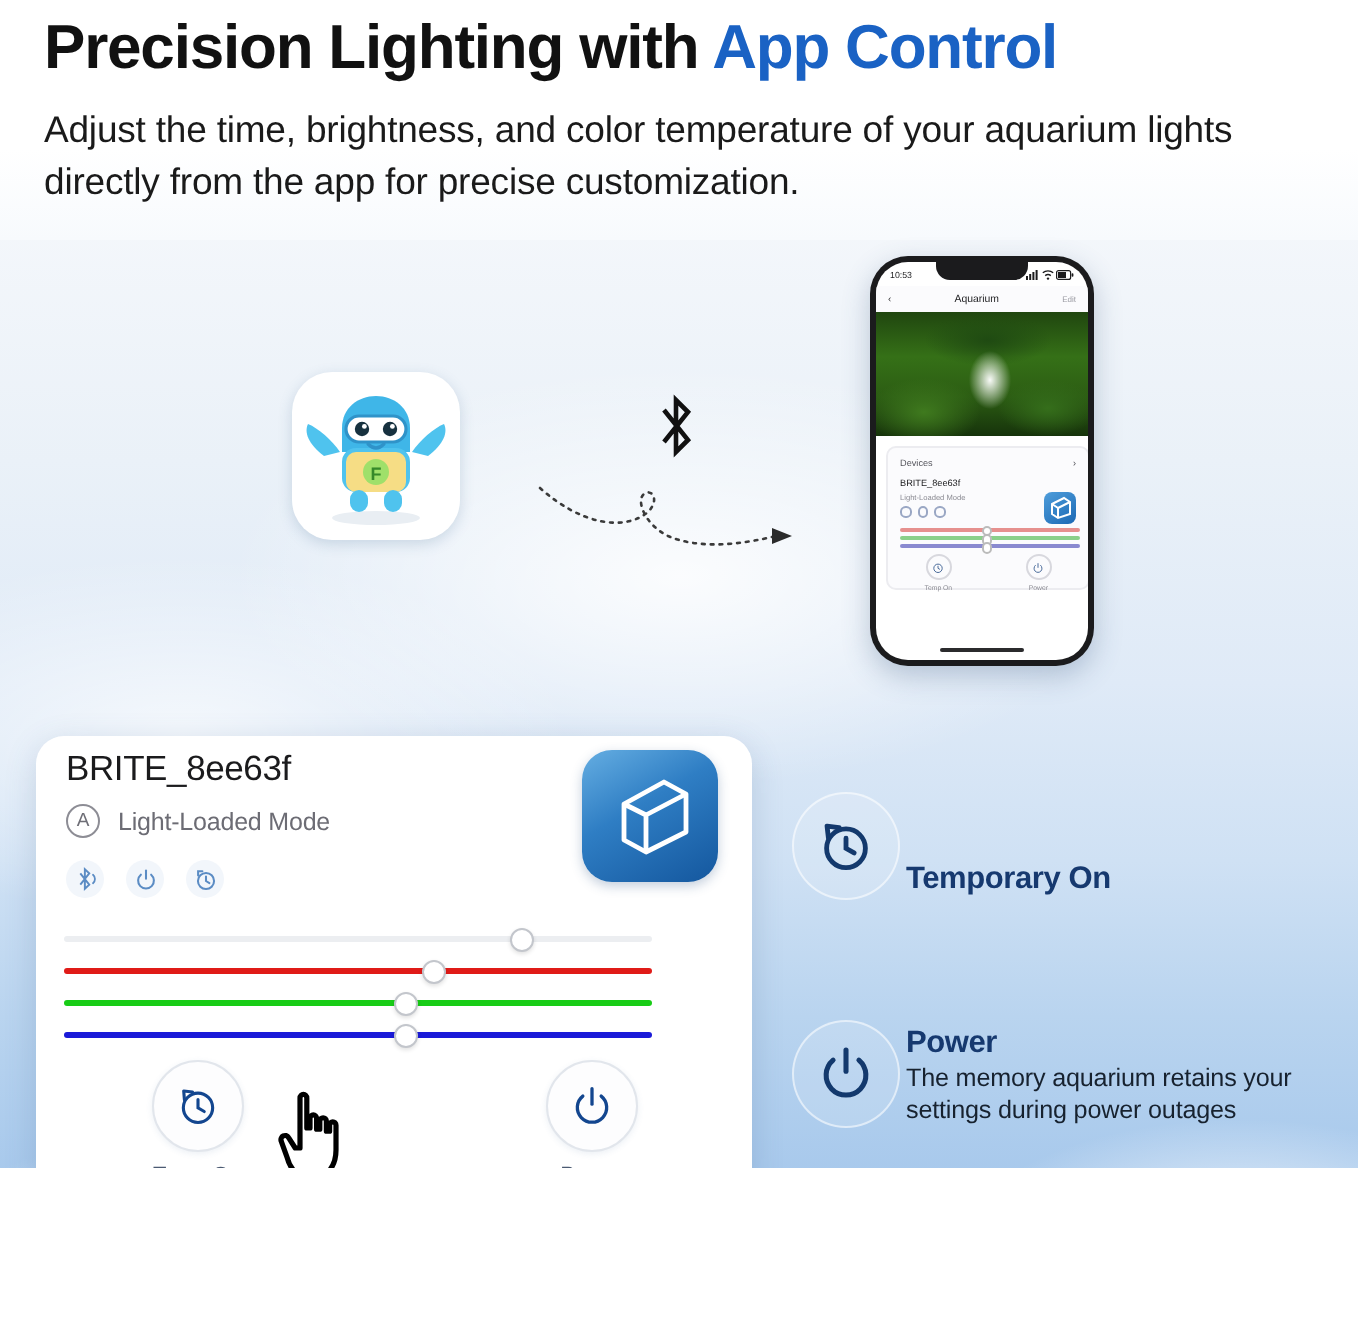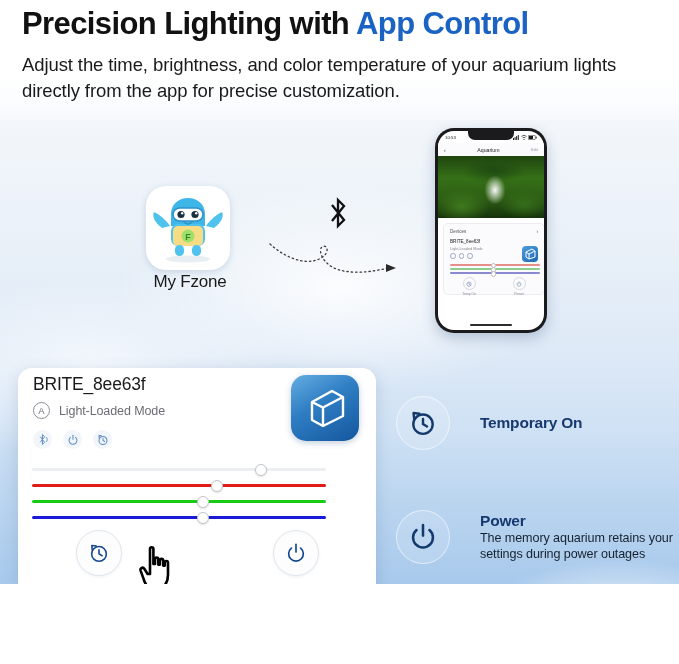--- a/index.html
+++ b/index.html
@@ -162,21 +162,21 @@
   .bigbtn{width:197px;display:flex;flex-direction:column;align-items:center;gap:6px;}
   .bigbtn .circ{
     width:44px;height:44px;border-radius:50%;border:1px solid #e2e6ec;
     background:#fdfdfe;display:flex;align-items:center;justify-content:center;
     box-shadow:0 1px 3px rgba(70,110,160,.10);
   }
   .bigbtn .lbl{font-size:11px;color:#4b5a72;letter-spacing:-0.1px;}
   .hand-cursor{position:absolute;left:138px;top:545px;width:46px;height:48px;}
 
   
-  .callout{position:absolute;display:flex;align-items:center;gap:30px;}
+  .callout{position:absolute;display:flex;align-items:flex-end;gap:3px;}
   .callout .ring{
     width:52px;height:52px;border-radius:50%;flex:none;
     border:1px solid rgba(255,255,255,.55);
     background:rgba(255,255,255,.14);
     display:flex;align-items:center;justify-content:center;
   }
   .callout .txt{padding-top:1px;}
   .callout .c-title{font-size:15.5px;font-weight:bold;color:#16396f;letter-spacing:-0.2px;margin-bottom:1px;}
   .callout .c-desc{font-size:12.6px;color:#17222f;line-height:1.26;letter-spacing:-0.1px;}
   #callout-temp{left:396px;top:396px;}
@@ -208,21 +208,20 @@
         <circle cx="35" cy="28.5" r="3.6" fill="#17313f"></circle>
         <circle cx="49" cy="28.5" r="3.6" fill="#17313f"></circle>
         <circle cx="36.2" cy="27.2" r="1.2" fill="#ffffff"></circle>
         <circle cx="50.2" cy="27.2" r="1.2" fill="#ffffff"></circle>
         <path d="M38 36 Q42 40 46 36" stroke="#2f93c9" stroke-width="1.6" fill="none" stroke-linecap="round"></path>
         <rect x="29" y="59" width="9" height="11" rx="4.5" fill="#4fc3ee"></rect>
         <rect x="46" y="59" width="9" height="11" rx="4.5" fill="#4fc3ee"></rect>
       </svg>
     </div>
   </div>
-  <div class="app-label">My Fzone</div>
 
   <svg class="bt-glyph" viewBox="0 0 26 34">
     <path d="M7 9 L19 24 L13 30 L13 4 L19 10 L7 25" stroke="#111" stroke-width="2.3" fill="none" stroke-linejoin="miter" stroke-linecap="butt"></path>
   </svg>
   <svg class="arrow-svg" viewBox="0 0 135 52">
     <path d="M2 16 C22 34 44 38 56 28 C62 22 58 16 54 19 C50 22 54 34 66 40 C82 47 104 44 120 40" stroke="#3a3a3a" stroke-width="1.3" fill="none" stroke-dasharray="1.4 3" stroke-linecap="round"></path>
     <path d="M118 36 L128 40 L118 44 Z" fill="#2b2b2b"></path>
   </svg>
 
   <div class="phone">

